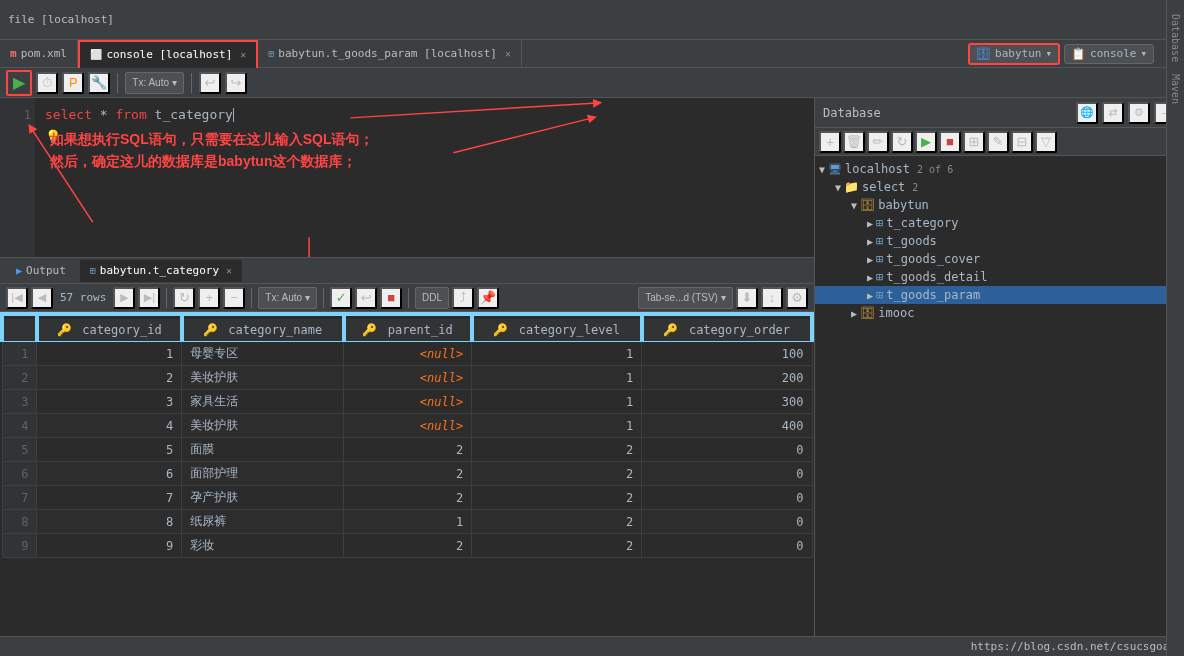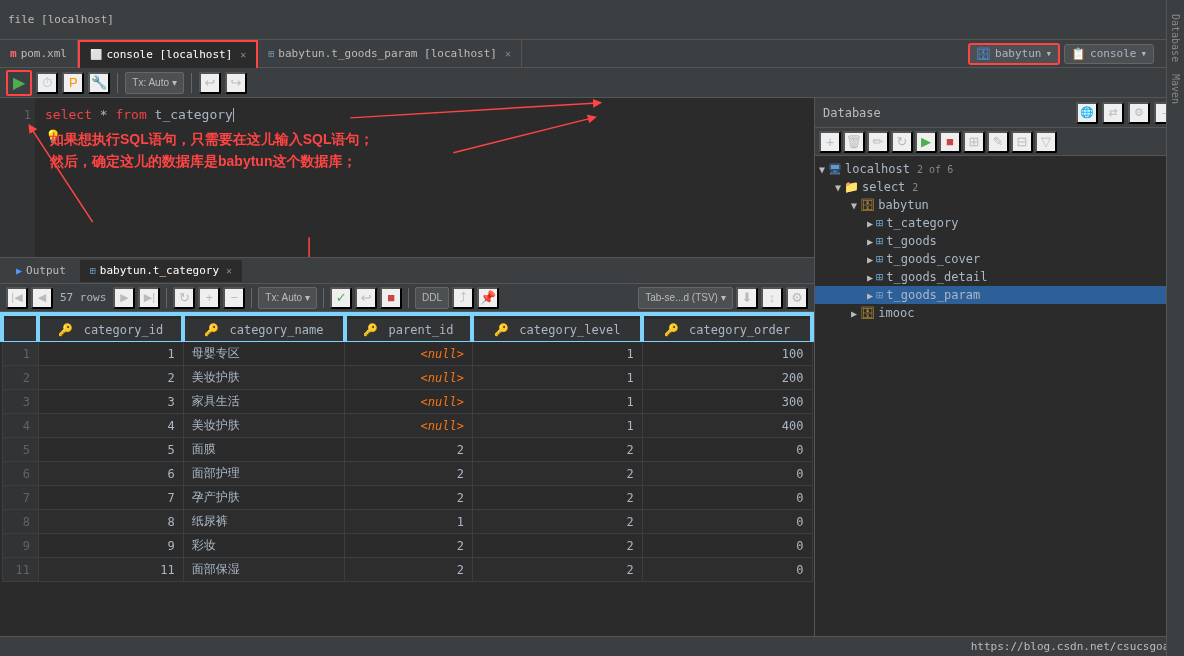--- a/index.html
+++ b/index.html
@@ -626,28 +626,20 @@
                 <td class="num-val">0</td>
               </tr>
               <tr>
                 <td class="row-num">9</td>
                 <td class="num-val">9</td>
                 <td>彩妆</td>
                 <td class="num-val">2</td>
                 <td class="num-val">2</td>
                 <td class="num-val">0</td>
               </tr>
-              <tr>
-                <td class="row-num">11</td>
-                <td class="num-val">11</td>
-                <td>面部保湿</td>
-                <td class="num-val">2</td>
-                <td class="num-val">2</td>
-                <td class="num-val">0</td>
-              </tr>
             </tbody>
         </table>
       </div>
     </div>
   </div>
 
   <div class="db-panel">
     <div class="db-header">
       <span class="db-header-title">Database</span>
       <div class="db-header-icons">

